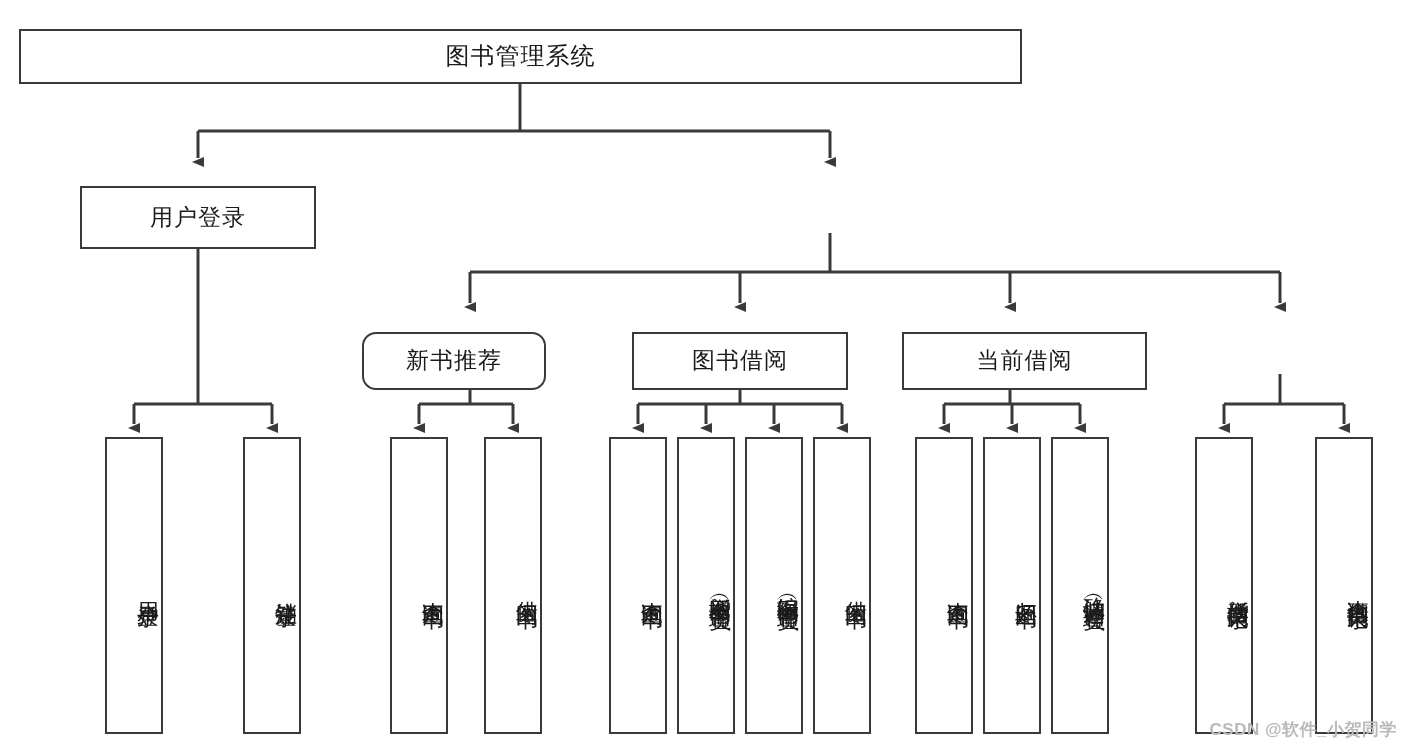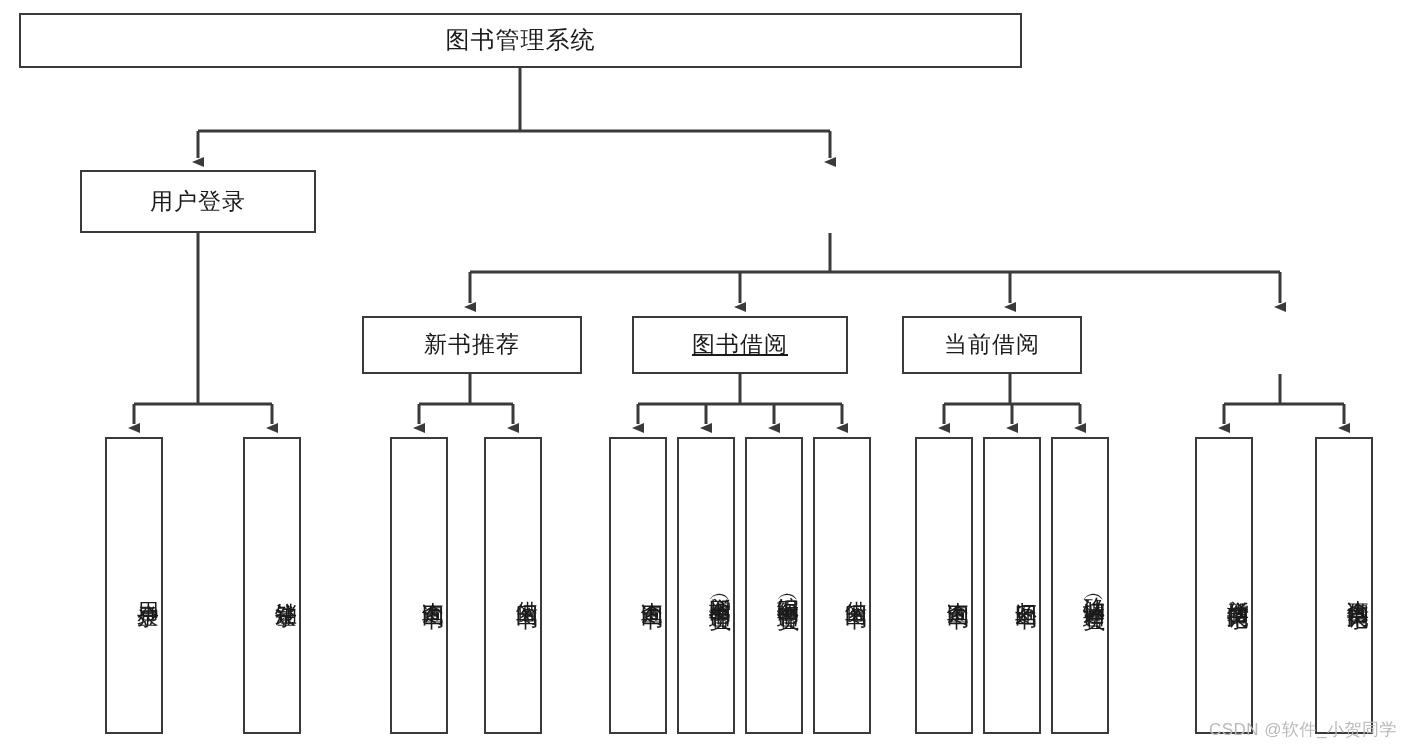--- a/index.html
+++ b/index.html
@@ -35,20 +35,21 @@
     align-items: center;
     justify-content: center;
     color: #1b1b1b;
     text-align: center;
     z-index: 2;
   }
   .node.h {
     font-size: 23px;
     letter-spacing: 1px;
     line-height: 1.2;
+    margin-top: 16px;
   }
   .node.root {
     font-size: 24px;
   }
   .node.v {
     font-size: 22px;
     writing-mode: vertical-rl;
     text-orientation: upright;
     align-items: flex-start;
     justify-content: center;
@@ -64,20 +65,21 @@
   }
   .watermark {
     position: absolute;
     right: 8px;
     bottom: 6px;
     font-size: 17px;
     color: #b9b9b9;
     z-index: 5;
     letter-spacing: 0.5px;
     white-space: nowrap;
+    font-weight: bold;
   }
 </style>
 </head>
 <body>
 
 <div id="canvas">
 
   <svg class="edges" viewBox="0 0 1405 747">
     <defs>
       <marker id="arrow" markerWidth="10" markerHeight="12" refX="1" refY="6" orient="auto" markerUnits="userSpaceOnUse">
@@ -129,27 +131,27 @@
   </svg>
 
   <div class="node h root" style="left:19px; top:13px; width:1003px; height:55px;">
     <span>图书管理系统</span>
   </div>
 
   <div class="node h" style="left:80px; top:170px; width:236px; height:63px;">
     <span>用户登录</span>
   </div>
 
-  <div class="node h" style="left:362px; top:316px; width:220px; height:58px;">
+  <div class="node h" style="left:362px; top:316px; width:184px; height:58px;border-radius:14px;">
     <span>新书推荐</span>
   </div>
-  <div class="node h" style="left:632px; top:316px; width:216px; height:58px;text-decoration:underline;">
+  <div class="node h" style="left:632px; top:316px; width:216px; height:58px;">
     <span>图书借阅</span>
   </div>
-  <div class="node h" style="left:902px; top:316px; width:180px; height:58px;">
+  <div class="node h" style="left:902px; top:316px; width:245px; height:58px;">
     <span>当前借阅</span>
   </div>
 
   <div class="node v" style="left:105px; top:437px; width:58px; height:297px;">
     <span class="vtext">用户登录</span>
   </div>
   <div class="node v" style="left:243px; top:437px; width:58px; height:297px;">
     <span class="vtext">注销登录</span>
   </div>
 

